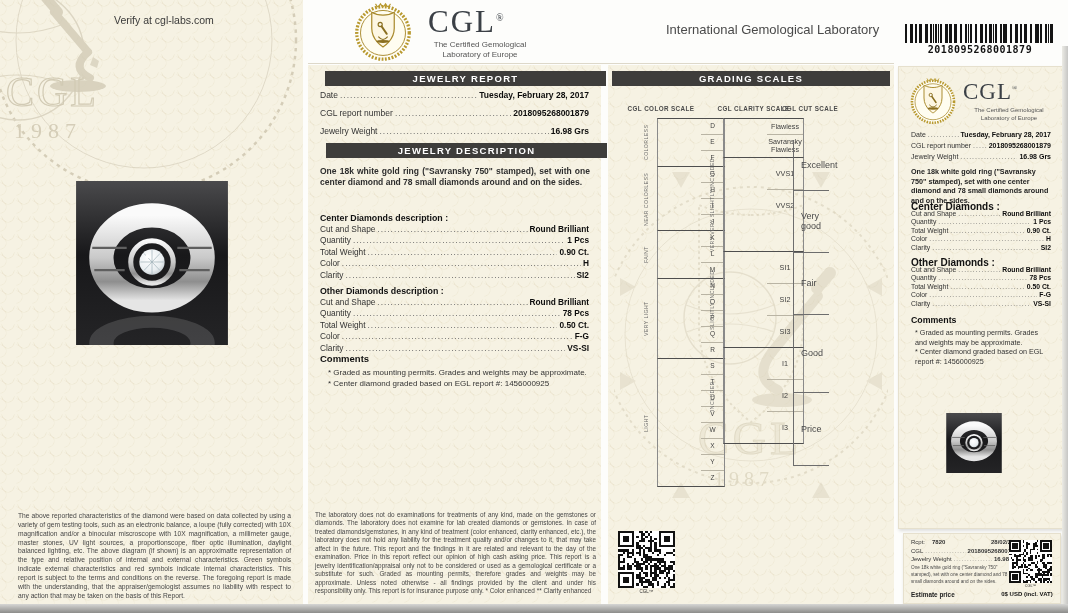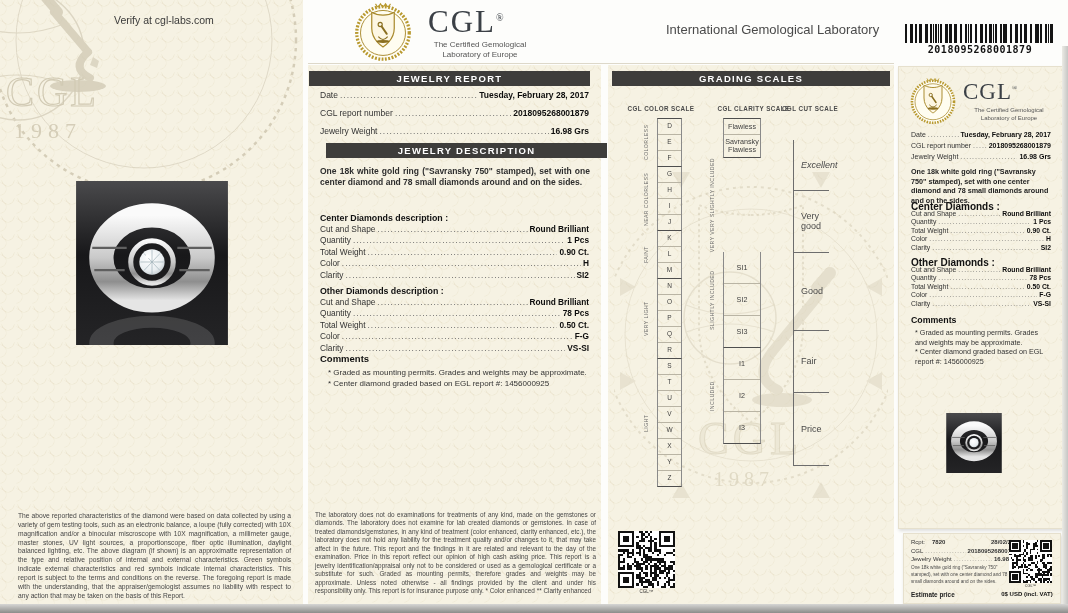--- a/index.html
+++ b/index.html
@@ -55,21 +55,21 @@
   .mid-fine{left:7px;top:446px;width:281px;font-size:6.4px;}
 
   
   .row{display:flex;align-items:baseline;}
   .row .lab{white-space:nowrap;color:#333;}
   .row .dots{flex:1;overflow:hidden;white-space:nowrap;color:#666;margin:0 2px;min-width:4px;}
   .dots::after{content:"......................................................................................................................................";letter-spacing:1px;}
   .row .val{white-space:nowrap;font-weight:bold;color:#0d0d0d;}
 
   
-  .report-bar{left:1px;top:6px;width:281px;}
+  .report-bar{left:17px;top:6px;width:281px;}
   .desc-bar{left:18px;top:78px;width:281px;}
   .fields{left:12px;top:25px;width:269px;font-size:8.5px;}
   .fields .row{margin-bottom:8px;}
   .desc-text{left:12px;top:101px;width:270px;font-size:8.5px;font-weight:bold;color:#2e2e2e;line-height:1.35;text-align:justify;}
   .sec-title{font-weight:bold;font-size:8.8px;color:#111;}
   .mid-center-title{left:12px;top:148px;}
   .drows{width:269px;font-size:8.3px;}
   .drows .row{margin-bottom:1.4px;}
   .mid-center-rows{left:12px;top:159px;}
   .mid-other-title{left:12px;top:221px;}
@@ -81,21 +81,21 @@
   .grading-bar{left:4px;top:6px;width:278px;}
   .scale-title{position:absolute;top:40px;font-size:6.3px;font-weight:bold;color:#4a4a4a;letter-spacing:.4px;text-align:center;}
   .t-color{left:8px;width:90px;}
   .t-clarity{left:98px;width:95px;}
   .t-cut{left:172px;width:60px;}
   .scale{position:absolute;}
   .color-scale{left:36px;top:53px;}
   .clarity-scale{left:102px;top:53px;}
   .grp{display:flex;align-items:stretch;}
   .grp .vlab{width:13px;writing-mode:vertical-rl;transform:rotate(180deg);text-align:center;font-size:5.2px;letter-spacing:.4px;color:#6b6b6b;line-height:1.15;}
-  .grp .cells{border-left:1px solid #8a8a8a;border-right:1px solid #8a8a8a;border-bottom:1.6px solid #4e4e4e;}
+  .grp .cells{border-left:1px solid #8a8a8a;border-right:1px solid #8a8a8a;border-bottom:1.6px solid #4e4e4e;padding-left:43px;}
   .scale .grp:first-child .cells{border-top:1.2px solid #4e4e4e;}
   .color-scale .cells{width:23px;}
   .clarity-scale .cells{width:36px;}
   .cell{display:flex;align-items:center;justify-content:center;border-bottom:1px solid #b9b4a4;color:#3f3f3f;text-align:center;line-height:1.05;}
   .cells .cell:last-child{border-bottom:none;}
   .color-scale .cell{font-size:6.5px;}
   .clarity-scale .cell{font-size:7.2px;padding:0 1px;}
   .cut-scale{left:185px;top:75px;width:58px;border-left:1px solid #6d6d6d;}
   .cut-region{position:relative;}
   .cut-region::after{content:"";position:absolute;left:-1px;bottom:-1px;width:36px;border-bottom:1px solid #6d6d6d;}
@@ -423,50 +423,54 @@
     <div class="scale clarity-scale" id="clarity-scale">
         <div class="grp">
           <div class="vlab"></div>
           <div class="cells">
             <div class="cell" style="height: 15px;">Flawless</div>
             <div class="cell" style="height: 22px;">Savransky Flawless</div>
           </div>
         </div>
         <div class="grp">
           <div class="vlab">VERY VERY SLIGHTLY INCLUDED</div>
+          <div class="cells">
+            <div class="cell" style="height: 31px;">VVS1</div>
+            <div class="cell" style="height: 31px;">VVS2</div>
+          </div>
         </div>
         <div class="grp">
           <div class="vlab">SLIGHTLY INCLUDED</div>
           <div class="cells">
             <div class="cell" style="height: 31px;">SI1</div>
             <div class="cell" style="height: 31px;">SI2</div>
             <div class="cell" style="height: 31px;">SI3</div>
           </div>
         </div>
         <div class="grp">
           <div class="vlab">INCLUDED</div>
           <div class="cells">
             <div class="cell" style="height: 31px;">I1</div>
             <div class="cell" style="height: 31px;">I2</div>
             <div class="cell" style="height: 31px;">I3</div>
           </div>
         </div>
       </div>
     <div class="scale cut-scale" id="cut-scale">
-        <div class="cut-region" style="height: 50px; font-style: italic;">
+        <div class="cut-region" style="height: 50px;">
           <span>Excellent</span>
         </div>
         <div class="cut-region" style="height: 62px;">
           <span>Very good</span>
         </div>
+        <div class="cut-region" style="height: 62px;">
+          <span>Fair</span>
+        </div>
         <div class="cut-region" style="height: 78px;">
           <span>Good</span>
-        </div>
-        <div class="cut-region" style="height: 62px;">
-          <span>Fair</span>
         </div>
         <div class="cut-region" style="height: 73px;">
           <span>Price</span>
         </div>
       </div>
 
     <div class="abs qr qr1"><svg viewBox="0 0 25 25" width="100%" height="100%" shape-rendering="crispEdges">
           <rect width="25" height="25" fill="#fff"></rect>
           <rect x="9" y="0" width="1" height="1" fill="#111"></rect>
           <rect x="10" y="0" width="1" height="1" fill="#111"></rect>

